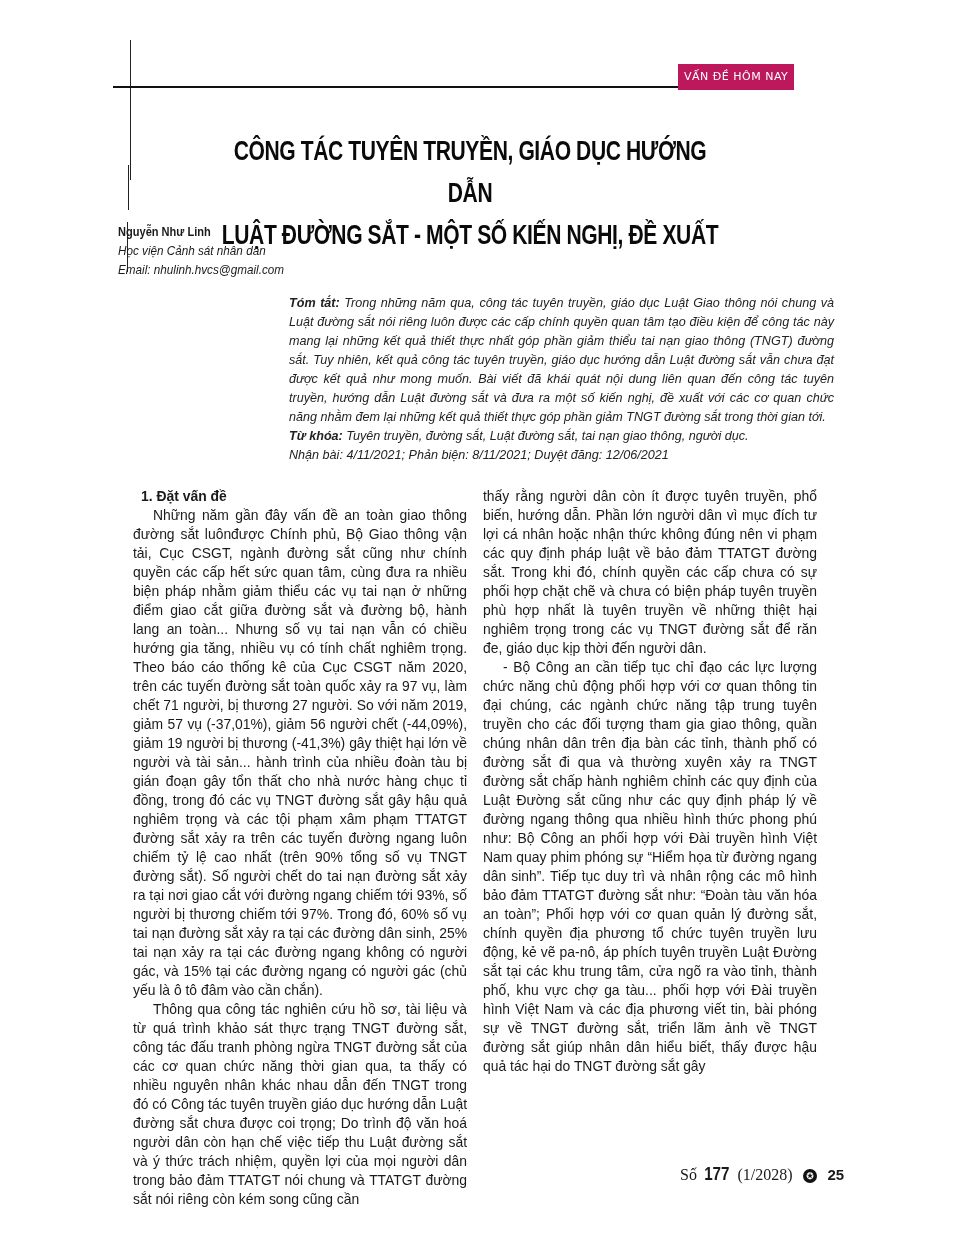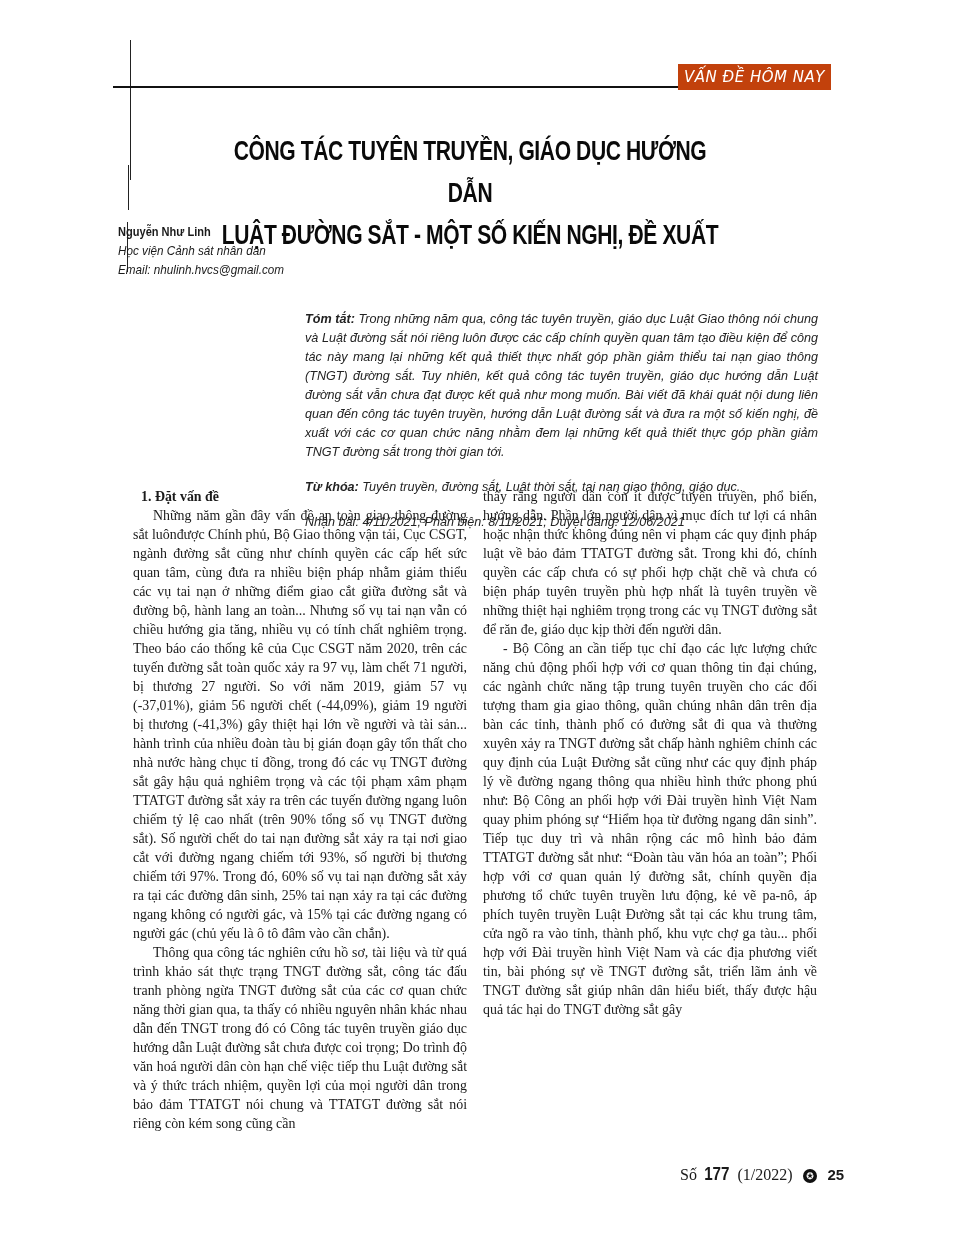--- a/index.html
+++ b/index.html
@@ -1,27 +1,27 @@
 <!DOCTYPE html>
 <html><head>
 <meta charset="utf-8">
 <style>
   html, body { margin: 0; padding: 0; background: #ffffff; }
   body { width: 969px; height: 1254px; position: relative; overflow: hidden; font-family: "Liberation Sans", sans-serif; color: #1a1a1a; }
   .margin-line { position: absolute; left: 130px; width: 1px; background: #222; }
   .top-rule { position: absolute; left: 113px; top: 86px; width: 566px; height: 2px; background: #111; }
-  .section-label { position: absolute; left: 678px; top: 64px; height: 26px; padding: 0 6px; background: #c2410c; color: #fff; font-family: "DejaVu Sans", sans-serif; font-size: 15px; line-height: 26px; letter-spacing: 0.5px; white-space: nowrap; font-style: italic; }
+  .section-label { position: absolute; left: 678px; top: 64px; height: 26px; padding: 0 6px; background: #be185d; color: #fff; font-family: "DejaVu Sans", sans-serif; font-size: 11px; line-height: 26px; letter-spacing: 0.5px; white-space: nowrap; }
   .title { position: absolute; left: 150px; top: 130px; width: 640px; text-align: center; font-family: "Liberation Sans", sans-serif; font-weight: bold; font-size: 27px; line-height: 42px; letter-spacing: -0.5px; transform: scaleX(0.78); transform-origin: center top; color: #0a0a0a; }
   .author { position: absolute; left: 118px; top: 222px; font-size: 13px; line-height: 19px; }
   .author .name { font-weight: bold; transform: scaleX(0.85); transform-origin: left; display: block; }
   .author .aff, .author .email { font-style: italic; display: block; transform: scaleX(0.9); transform-origin: left; }
   .abstract { position: absolute; left: 289px; top: 294px; width: 545px; font-size: 12.6px; line-height: 19px; font-style: italic; text-align: justify; color: #222; }
   .abstract b { font-style: italic; }
-  .abstract p { margin: 16px; }
-  .col { position: absolute; top: 487px; width: 334px; font-size: 13.9px; line-height: 19px; text-align: justify; color: #1a1a1a; font-family: Liberation Serif, serif; }
+  .abstract p { margin: 0; }
+  .col { position: absolute; top: 487px; width: 334px; font-size: 13.9px; line-height: 19px; text-align: justify; color: #1a1a1a; }
   .col.left { left: 133px; }
   .col.right { left: 483px; }
   .col p { margin: 0; text-indent: 20px; }
   .col h2 { margin: 0; font-size: 13.9px; line-height: 19px; font-weight: bold; padding-left: 8px; }
   .col h2.spaced { margin-top: 19px; padding-left: 16px; }
   .col p.cont { text-indent: 0; }
   .footer { position: absolute; left: 680px; top: 1163px; font-size: 16px; white-space: nowrap; }
   .footer .issue { font-family: Liberation Serif, serif; margin-top: 46px; }
   .footer .num { font-family: "Liberation Sans", sans-serif; font-weight: bold; font-size: 19px; transform: scaleX(0.8); display: inline-block; }
   .footer .star { display: inline-block; width: 14px; height: 14px; border-radius: 50%; background: #111; color: #fff; font-size: 9px; line-height: 14px; text-align: center; vertical-align: middle; margin: 0 6px; }
@@ -42,34 +42,34 @@
 </div>
 
 <div class="author">
   <span class="name">Nguyễn Như Linh</span>
   <span class="aff">Học viện Cảnh sát nhân dân</span>
   <span class="email">Email: nhulinh.hvcs@gmail.com</span>
 </div>
 
 <div class="abstract">
   <p><b>Tóm tắt:</b><span> Trong những năm qua, công tác tuyên truyền, giáo dục Luật Giao thông nói chung và Luật đường sắt nói riêng luôn được các cấp chính quyền quan tâm tạo điều kiện để công tác này mang lại những kết quả thiết thực nhất góp phần giảm thiểu tai nạn giao thông (TNGT) đường sắt. Tuy nhiên, kết quả công tác tuyên truyền, giáo dục hướng dẫn Luật đường sắt vẫn chưa đạt được kết quả như mong muốn. Bài viết đã khái quát nội dung liên quan đến công tác tuyên truyền, hướng dẫn Luật đường sắt và đưa ra một số kiến nghị, đề xuất với các cơ quan chức năng nhằm đem lại những kết quả thiết thực góp phần giảm TNGT đường sắt trong thời gian tới.</span></p>
-  <p><b>Từ khóa:</b><span> Tuyên truyền, đường sắt, Luật thời sắt, tai nạn giao thông, giáo dục.</span></p>
+  <p><b>Từ khóa:</b><span> Tuyên truyền, đường sắt, Luật đường sắt, tai nạn giao thông, người dục.</span></p>
   <p>Nhận bài: 4/11/2021; Phản biện: 8/11/2021; Duyệt đăng: 12/06/2021</p>
 </div>
 
 <div class="col left">
   <h2>1. Đặt vấn đề</h2>
   <p>Những năm gần đây vấn đề an toàn giao thông đường sắt luônđược Chính phủ, Bộ Giao thông vận tải, Cục CSGT, ngành đường sắt cũng như chính quyền các cấp hết sức quan tâm, cùng đưa ra nhiều biện pháp nhằm giảm thiểu các vụ tai nạn ở những điểm giao cắt giữa đường sắt và đường bộ, hành lang an toàn... Nhưng số vụ tai nạn vẫn có chiều hướng gia tăng, nhiều vụ có tính chất nghiêm trọng. Theo báo cáo thống kê của Cục CSGT năm 2020, trên các tuyến đường sắt toàn quốc xảy ra 97 vụ, làm chết 71 người, bị thương 27 người. So với năm 2019, giảm 57 vụ (-37,01%), giảm 56 người chết (-44,09%), giảm 19 người bị thương (-41,3%) gây thiệt hại lớn về người và tài sản... hành trình của nhiều đoàn tàu bị gián đoạn gây tổn thất cho nhà nước hàng chục tỉ đồng, trong đó các vụ TNGT đường sắt gây hậu quả nghiêm trọng và các tội phạm xâm phạm TTATGT đường sắt xảy ra trên các tuyến đường ngang luôn chiếm tỷ lệ cao nhất (trên 90% tổng số vụ TNGT đường sắt). Số người chết do tai nạn đường sắt xảy ra tại nơi giao cắt với đường ngang chiếm tới 93%, số người bị thương chiếm tới 97%. Trong đó, 60% số vụ tai nạn đường sắt xảy ra tại các đường dân sinh, 25% tai nạn xảy ra tại các đường ngang không có người gác, và 15% tại các đường ngang có người gác (chủ yếu là ô tô đâm vào cần chắn).</p>
   <p>Thông qua công tác nghiên cứu hồ sơ, tài liệu và từ quá trình khảo sát thực trạng TNGT đường sắt, công tác đấu tranh phòng ngừa TNGT đường sắt của các cơ quan chức năng thời gian qua, ta thấy có nhiều nguyên nhân khác nhau dẫn đến TNGT trong đó có Công tác tuyên truyền giáo dục hướng dẫn Luật đường sắt chưa được coi trọng; Do trình độ văn hoá người dân còn hạn chế việc tiếp thu Luật đường sắt và ý thức trách nhiệm, quyền lợi của mọi người dân trong bảo đảm TTATGT nói chung và TTATGT đường sắt nói riêng còn kém song cũng cần</p>
 </div>
 
 <div class="col right">
   <p class="cont">thấy rằng người dân còn ít được tuyên truyền, phổ biến, hướng dẫn. Phần lớn người dân vì mục đích tư lợi cá nhân hoặc nhận thức không đúng nên vi phạm các quy định pháp luật về bảo đảm TTATGT đường sắt. Trong khi đó, chính quyền các cấp chưa có sự phối hợp chặt chẽ và chưa có biện pháp tuyên truyền phù hợp nhất là tuyên truyền về những thiệt hại nghiêm trọng trong các vụ TNGT đường sắt để răn đe, giáo dục kịp thời đến người dân.</p>
   <p>- Bộ Công an cần tiếp tục chỉ đạo các lực lượng chức năng chủ động phối hợp với cơ quan thông tin đại chúng, các ngành chức năng tập trung tuyên truyền cho các đối tượng tham gia giao thông, quần chúng nhân dân trên địa bàn các tỉnh, thành phố có đường sắt đi qua và thường xuyên xảy ra TNGT đường sắt chấp hành nghiêm chỉnh các quy định của Luật Đường sắt cũng như các quy định pháp lý về đường ngang thông qua nhiều hình thức phong phú như: Bộ Công an phối hợp với Đài truyền hình Việt Nam quay phim phóng sự “Hiểm họa từ đường ngang dân sinh”. Tiếp tục duy trì và nhân rộng các mô hình bảo đảm TTATGT đường sắt như: “Đoàn tàu văn hóa an toàn”; Phối hợp với cơ quan quản lý đường sắt, chính quyền địa phương tổ chức tuyên truyền lưu động, kẻ vẽ pa-nô, áp phích tuyên truyền Luật Đường sắt tại các khu trung tâm, cửa ngõ ra vào tỉnh, thành phố, khu vực chợ ga tàu... phối hợp với Đài truyền hình Việt Nam và các địa phương viết tin, bài phóng sự về TNGT đường sắt, triển lãm ảnh về TNGT đường sắt giúp nhân dân hiểu biết, thấy được hậu quả tác hại do TNGT đường sắt gây</p>
 </div>
 
 <div class="footer">
   <span class="issue">Số</span>
   <span class="num">177</span>
-  <span class="issue">(1/2022)</span>
+  <span class="issue">(1/2028)</span>
   <span class="star">✪</span>
   <span class="page">25</span>
 </div>
 
 </body></html>

